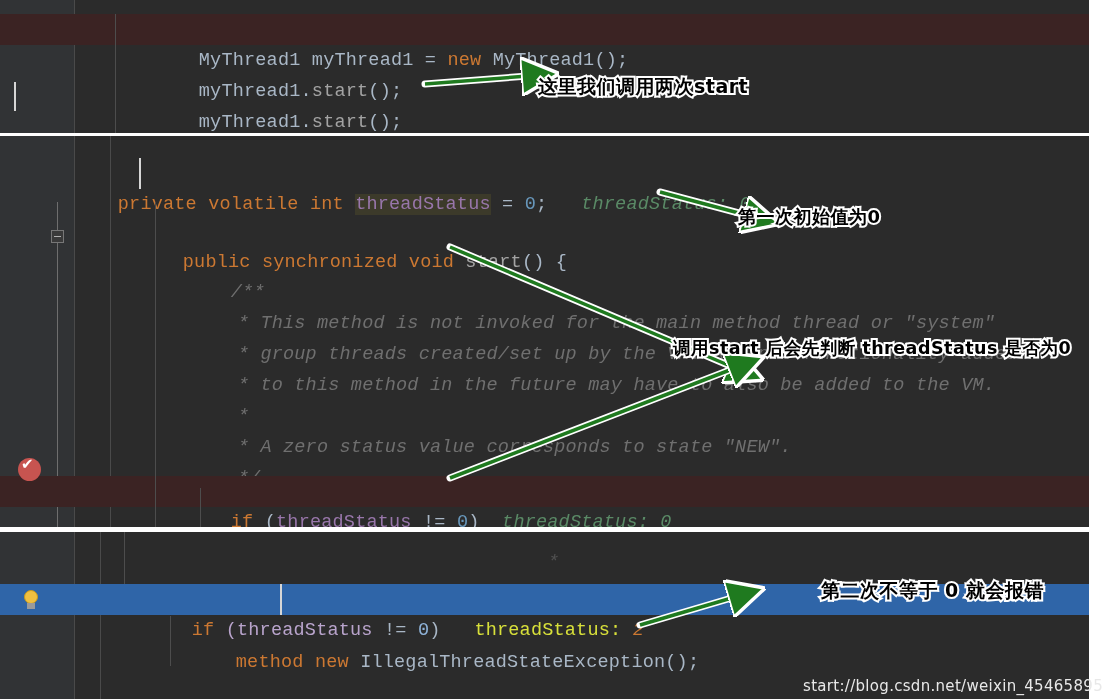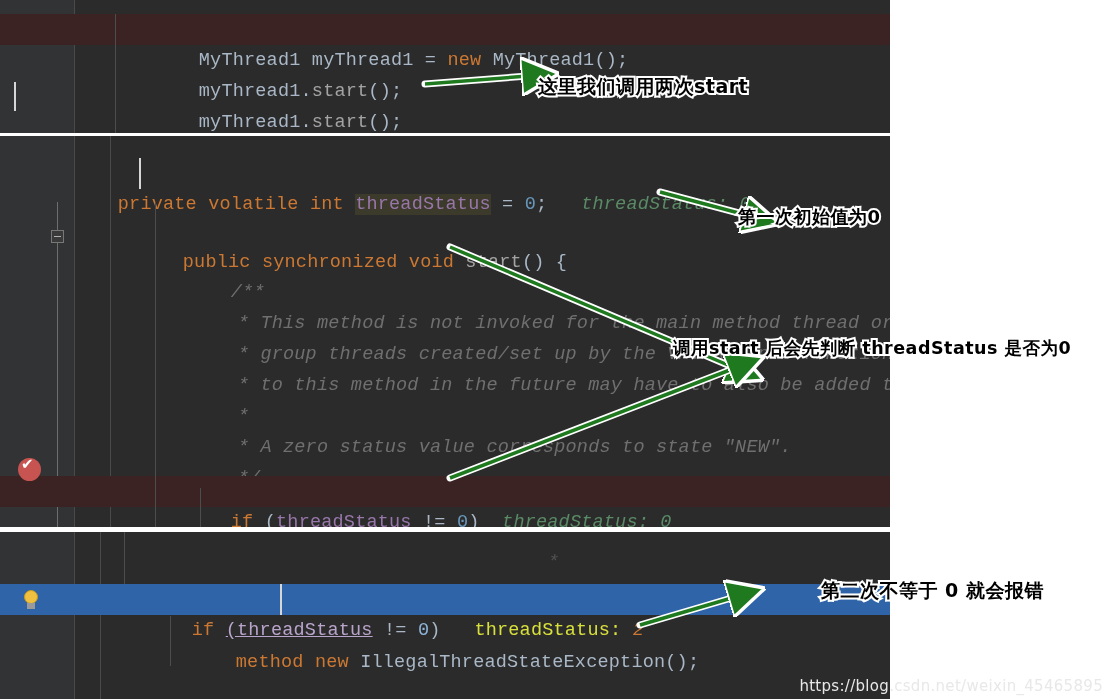--- a/index.html
+++ b/index.html
@@ -5,21 +5,21 @@
   * { box-sizing: border-box; margin: 0; padding: 0; }
   html, body {
     width: 1111px; height: 699px;
     background: #ffffff;
     font-family: "Liberation Mono", "DejaVu Sans Mono", monospace;
     overflow: hidden;
   }
   #root { position: relative; width: 1111px; height: 699px; background:#ffffff; }
 
   
-  .panel { position: absolute; left: 0; width: 890px; background: #2b2b2b; overflow: hidden; }
+  .panel { position: absolute; left: 0; width: 1089px; background: #2b2b2b; overflow: hidden; }
   #panel-1 { top: 0px;   height: 133px; }
   #panel-2 { top: 136px; height: 391px; }
   #panel-3 { top: 532px; height: 167px; }
 
   
   .gutter {
     position: absolute; top: 0; bottom: 0; left: 0;
     width: 74px; background: #313335;
   }
   .gutter-line { position:absolute; top:0; bottom:0; width:1px; background:#4a4a4a; }
@@ -196,21 +196,21 @@
     <div class="gutter-line" style="left:74px;"></div>
     <div class="gutter-line" style="left:100px;"></div>
 
     <div class="line faded" style="top:-16px;">
       <span class="txt" style="padding-left:480px;"><span class="cmt-b">*</span></span>
     </div>
     <div class="line" style="top:17px;">
       <span class="txt" style="padding-left:132px;"><span class="cmt-b">*/</span></span>
     </div>
     <div class="line hl-blue" style="top:52px;">
-      <span class="txt" style="padding-left:124px;"><span class="kw">if </span><span style="color:#b9a4cc;text-decoration:underline;">(threadStatus</span> != <span style="color:#8fb3d9;">0</span>)   <span class="dbgY">threadStatus: </span><span class="dbgO">2</span></span>
+      <span class="txt" style="padding-left:124px;"><span class="kw">if </span><span style="color:#b9a4cc;">(threadStatus</span> != <span style="color:#8fb3d9;">0</span>)   <span class="dbgY">threadStatus: </span><span class="dbgO">2</span></span>
     </div>
     <div class="line" style="top:84px;">
       <span class="txt" style="padding-left:168px;"><span class="kw">method new </span><span class="ty">IllegalThreadStateException</span>();</span>
     </div>
 
     <div class="bulb" style="left:22px; top:58px;">
       <div class="glass"></div>
         <div class="base"></div>
     </div>
     <div class="caret" style="left:280px; top:52px; height:31px;"></div>
@@ -242,14 +242,14 @@
   </svg>
 
   <div class="anno" style="left:538px; top:74px; font-size:19px;">这里我们调用两次start</div>
 
   <div class="anno" style="left:738px; top:205px; font-size:18px;">第一次初始值为0</div>
 
   <div class="anno" style="left:673px; top:336px; font-size:17.5px;">调用start 后会先判断 threadStatus 是否为0</div>
 
   <div class="anno" style="left:785px; top:578px; font-size:19px;padding-left:36px;">第二次不等于 0 就会报错</div>
 
-  <div class="watermark">https://blog.csdn.net/weixin_45465895</div>
+  <div class="watermark">start://blog.csdn.net/weixin_45465895</div>
 </div>
 
 </body></html>

